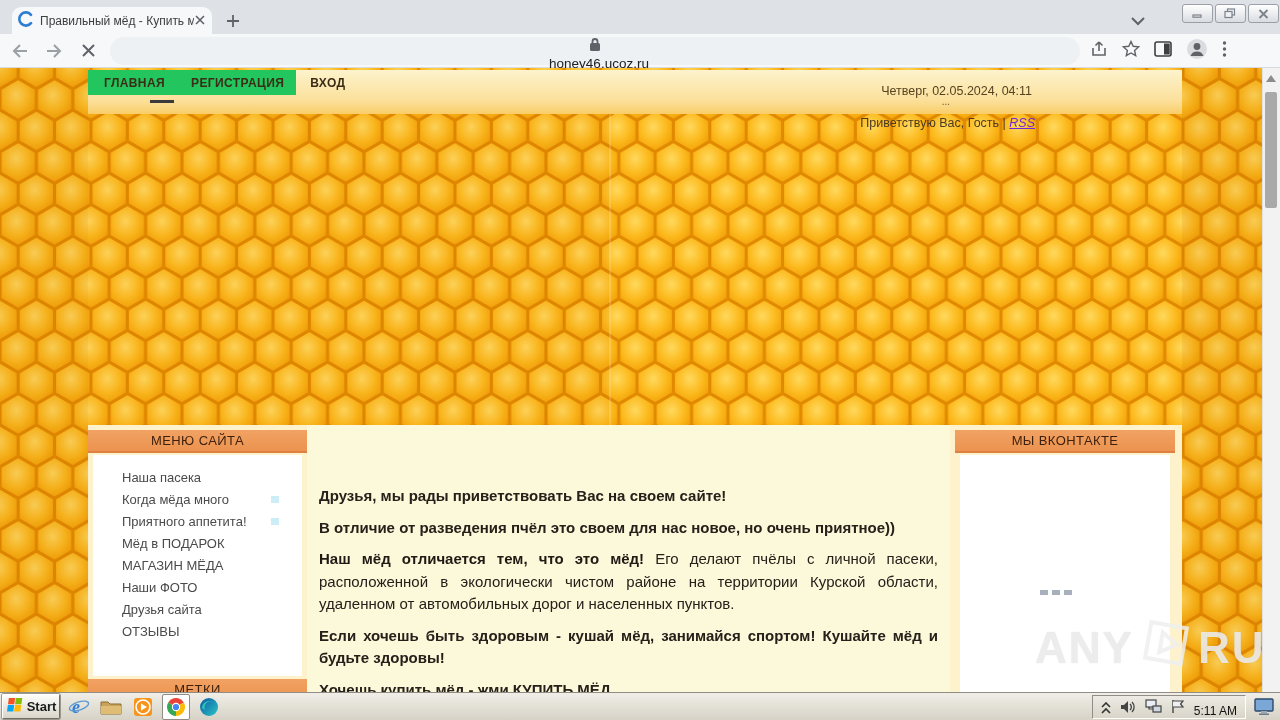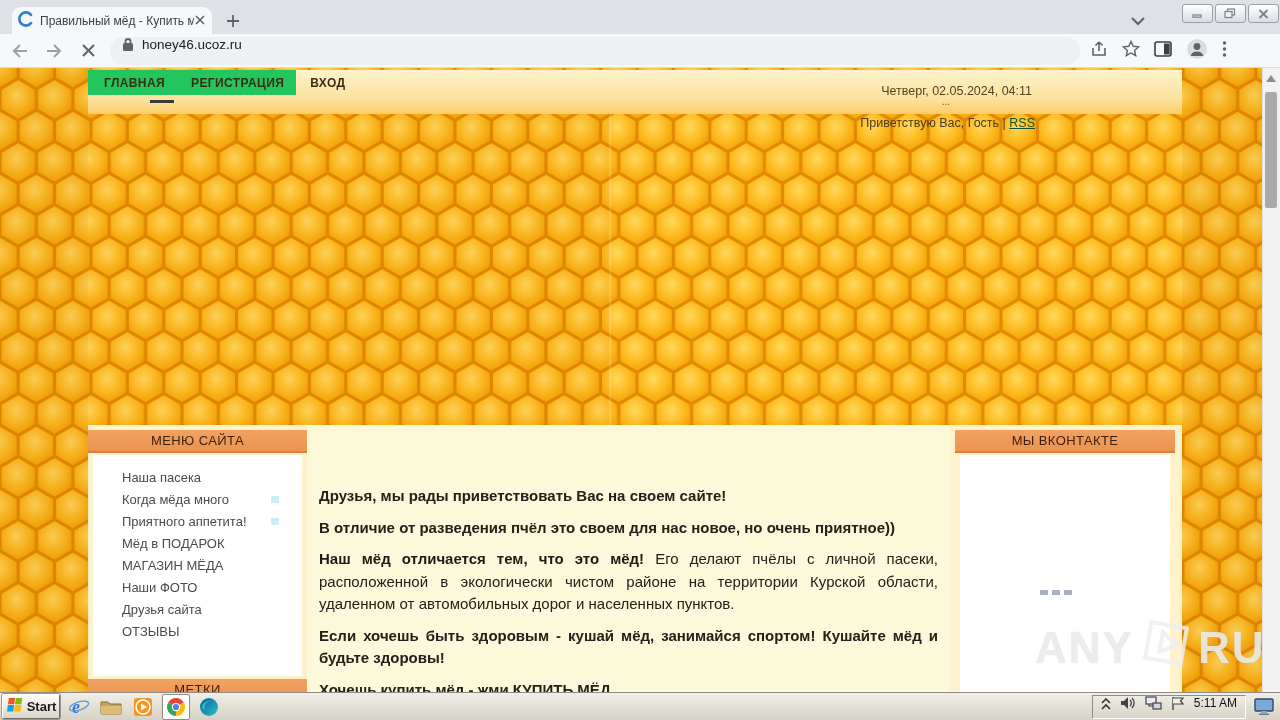--- a/index.html
+++ b/index.html
@@ -14,34 +14,34 @@
   #tab-title{flex:1;font-size:12px;color:#3c4043;white-space:nowrap;overflow:hidden;margin-left:6px;}
   #newtab-btn{left:222px;top:10px;width:22px;height:22px;display:flex;align-items:center;justify-content:center;}
   #tabchevron{left:1130px;top:12px;}
   .winbtns{left:1182px;top:4px;display:flex;gap:2px;}
   .winbtn{width:29px;height:17px;border:1px solid #9aa0a6;border-radius:3px;
           background:linear-gradient(#ffffff,#d9dce1);display:flex;align-items:center;justify-content:center;}
   #toolbar{left:0;top:34px;width:1280px;height:34px;background:#f7f8fa;border-bottom:1px solid #d7dade;box-sizing:border-box;
            display:flex;align-items:center;}
   .navic{width:28px;height:28px;display:flex;align-items:center;justify-content:center;margin-left:6px;}
   #urlbar{margin-left:8px;width:970px;height:28px;background:#eef1f4;border-radius:14px;
-          display:flex;align-items:flex-start;padding:0 12px;box-sizing:border-box;}
+          display:flex;align-items:center;padding:0 12px;box-sizing:border-box;flex-direction:column;}
   #url-text{font-size:13.5px;color:#202124;margin-left:8px;}
   .tbright{display:flex;align-items:center;margin-left:10px;gap:14px;}
 
   
   #page{left:0;top:68px;width:1280px;height:624px;overflow:hidden;background:#f9b714;}
   #band{left:88px;top:2px;width:1094px;height:44px;background:linear-gradient(180deg,#fdf3cd 0%,#fbe09a 70%,#f9cd69 100%);}
   #topnav{left:88px;top:2px;width:208px;height:25px;background:#22c55e;display:flex;align-items:center;gap:26px;padding-left:16px;box-sizing:border-box;}
   .navlink{font-size:12px;font-weight:bold;color:#3b2d15;letter-spacing:.4px;}
   #sitedate{left:782px;top:16px;width:250px;text-align:right;font-size:12.5px;color:#57431f;}
   #logo-dash{left:150px;top:32px;width:24px;height:3px;background:#3a3a3a;}
   #mini-dots{left:928px;top:28px;width:22px;font-size:10px;color:#6b5a33;text-align:right;}
   #greetrow{left:700px;top:48px;width:335px;text-align:right;font-size:12.5px;color:#4b3a22;}
-  #greetrow a{color:#14532d;}
+  #greetrow a{color:#6d28d9;font-style:italic;}
 
   #content-bg{left:88px;top:357px;width:1094px;height:267px;background:#fdf2cc;}
 
   .panel-head{height:23px;background:linear-gradient(180deg,#f1a263,#ec9350);border-bottom:2px solid #dd8142;
               display:flex;align-items:center;justify-content:center;font-size:13px;font-weight:normal;
               color:#3c1f0c;letter-spacing:.4px;box-sizing:border-box;}
   #menu-head{left:88px;top:362px;width:219px;}
   #menu-body{left:93px;top:387px;width:209px;height:221px;background:#ffffff;padding-top:11px;box-sizing:border-box;}
   .menu-item{height:22px;display:flex;align-items:center;padding-left:29px;font-size:13px;color:#4a4a4a;position:relative;}
   .mbadge{position:absolute;left:178px;top:8px;width:8px;height:7px;background:#cdeef7;}
@@ -69,21 +69,21 @@
 
   
   #taskbar{left:0;top:692px;width:1280px;height:28px;background:linear-gradient(180deg,#f0eee7,#d6d2c6);
            border-top:1px solid #8f8d85;box-sizing:border-box;display:flex;align-items:center;}
   #startbtn{margin-left:2px;height:23px;width:56px;display:flex;align-items:center;justify-content:center;gap:4px;
             background:linear-gradient(180deg,#fdfdfb,#d9d5c9);border:1px solid;border-color:#fff #6f6d66 #6f6d66 #fff;
             border-radius:2px;box-shadow:0 0 0 1px #9a988f;}
   #start-label{font-size:13px;font-weight:bold;color:#1c1c1c;}
   .qlicon{width:26px;height:24px;display:flex;align-items:center;justify-content:center;margin-left:6px;}
   #ql-chrome{background:#ffffff;border:1px solid #8f8d85;border-radius:2px;}
-  #tray{margin-left:auto;height:22px;display:flex;align-items:flex-start;gap:9px;padding:0 8px;
+  #tray{margin-left:auto;height:22px;display:flex;align-items:flex-end;gap:9px;padding:0 8px;
         border:1px solid;border-color:#8f8d85 #ffffff #ffffff #8f8d85;}
   #clock{font-size:12px;color:#111;}
   #showdesk{width:24px;height:24px;display:flex;align-items:center;justify-content:center;margin:0 4px 0 6px;}
 </style>
 </head>
 <body>
 
 <div id="screen">
 
   <div id="tabstrip" class="abs">

